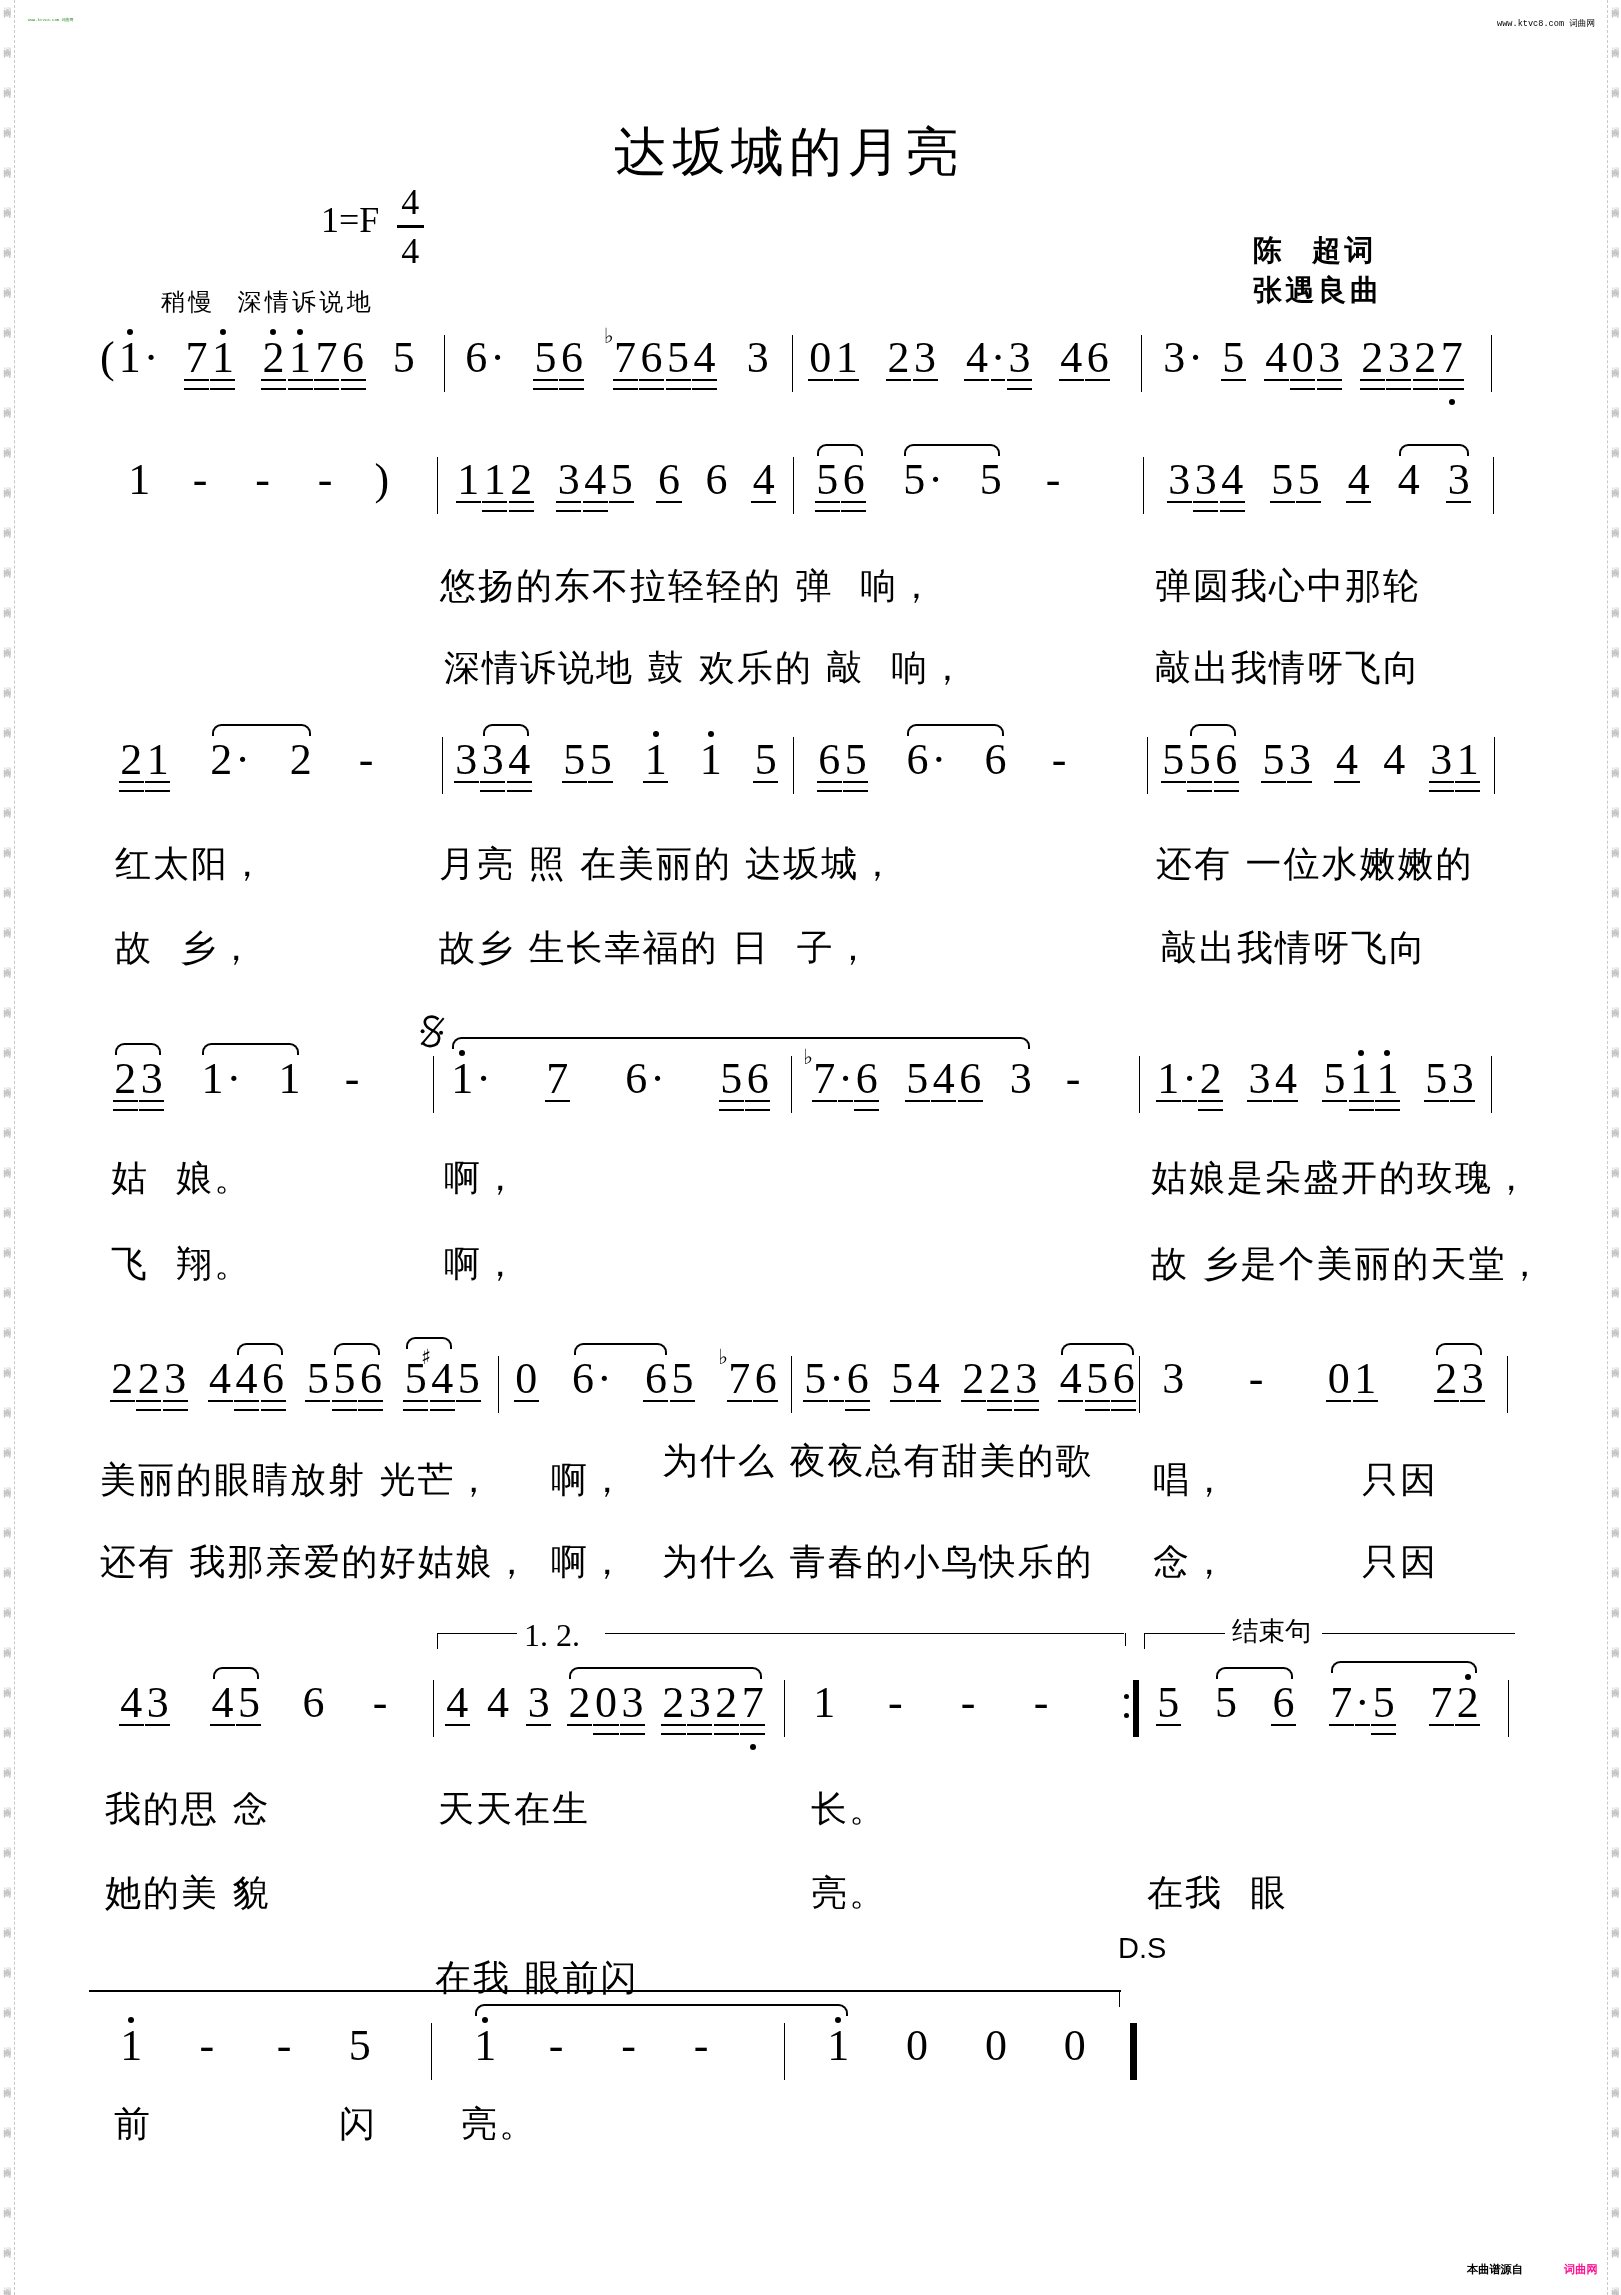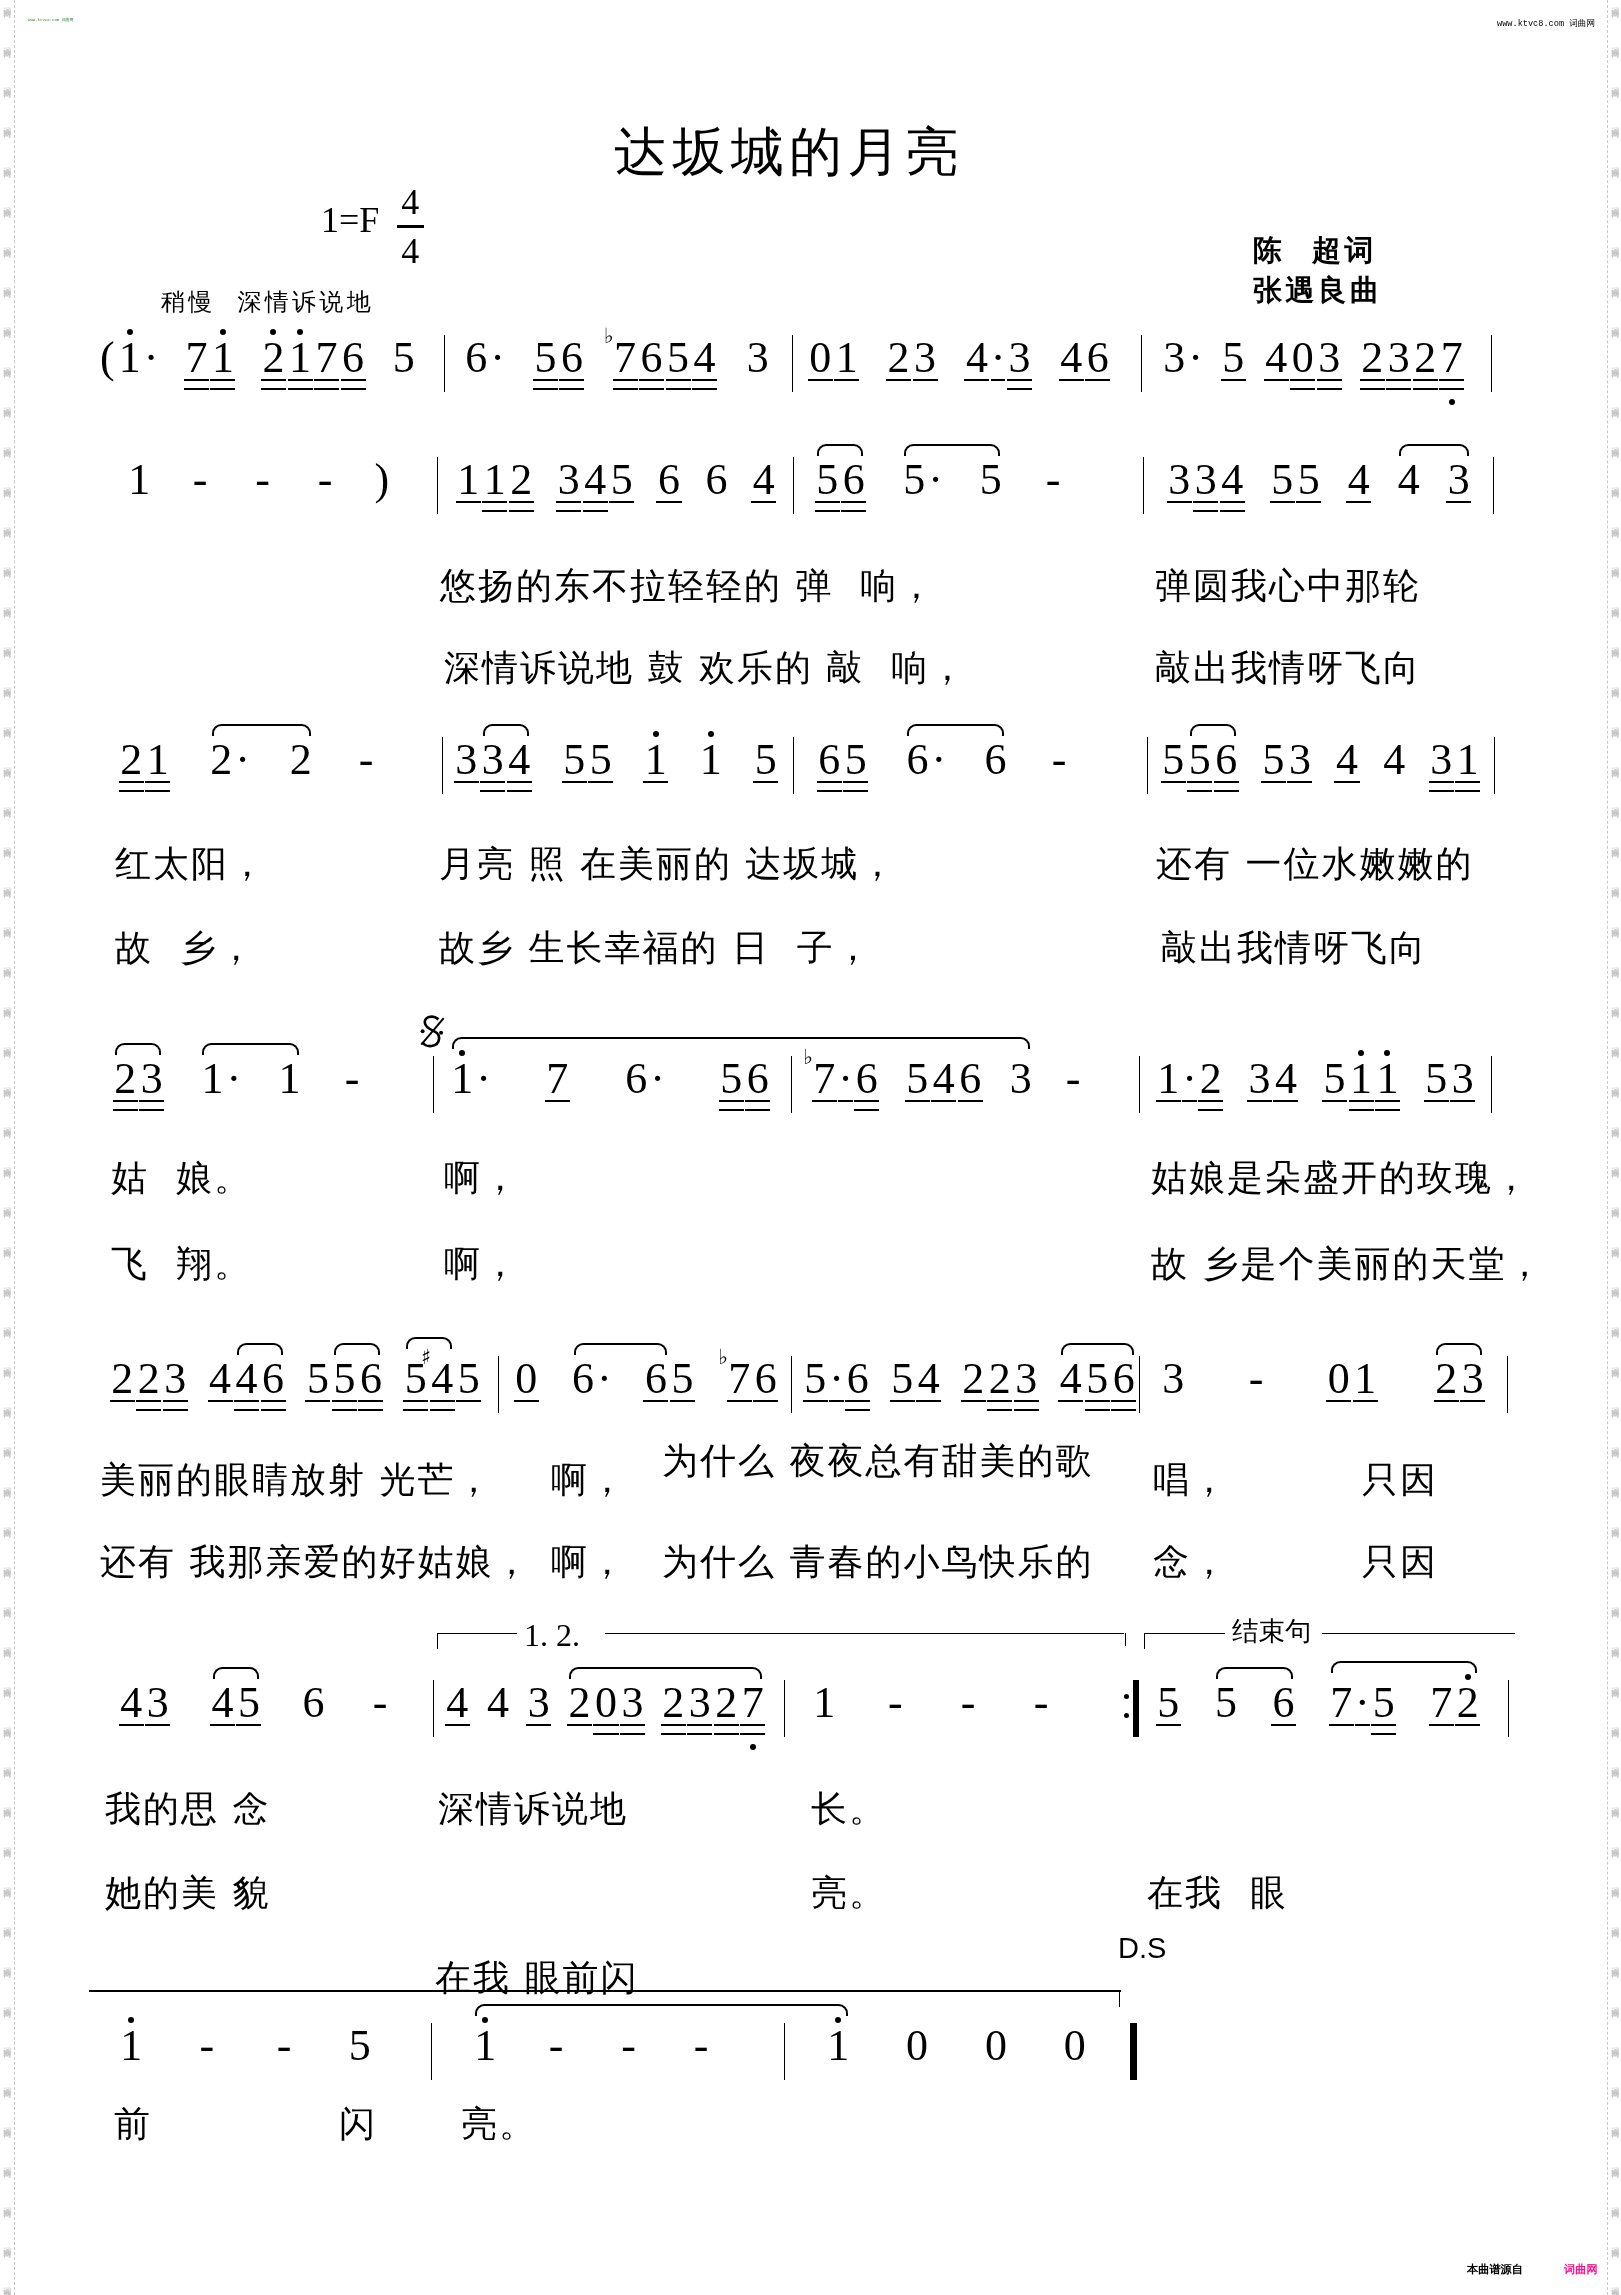--- a/index.html
+++ b/index.html
@@ -1415,21 +1415,21 @@
 <div class="lyr" style="left:662px;top:1403px;margin-top:38px;">为什么 夜夜总有甜美的歌</div>
 <div class="lyr" style="left:1153px;top:1460px;">唱，</div>
 <div class="lyr" style="left:1362px;top:1460px;">只因</div>
 <div class="lyr" style="left:100px;top:1542px;">还有 我那亲爱的好姑娘，</div>
 <div class="lyr" style="left:551px;top:1542px;">啊，</div>
 <div class="lyr" style="left:662px;top:1542px;">为什么 青春的小鸟快乐的</div>
 <div class="lyr" style="left:1153px;top:1542px;">念，</div>
 <div class="lyr" style="left:1362px;top:1542px;">只因</div>
 
 <div class="lyr" style="left:105px;top:1789px;">我的思 念</div>
-<div class="lyr" style="left:438px;top:1789px;">深情诉说地</div>
+<div class="lyr" style="left:438px;top:1789px;">天天在生</div>
 <div class="lyr" style="left:811px;top:1789px;">长。</div>
 <div class="lyr" style="left:105px;top:1873px;">她的美 貌</div>
 <div class="lyr" style="left:435px;top:1958px;">在我 眼前闪</div>
 <div class="lyr" style="left:811px;top:1873px;">亮。</div>
 <div class="lyr" style="left:1147px;top:1873px;">在我  眼</div>
 
 <div class="lyr" style="left:114px;top:2104px;">前</div>
 <div class="lyr" style="left:339px;top:2104px;">闪</div>
 <div class="lyr" style="left:461px;top:2104px;">亮。</div>
 

